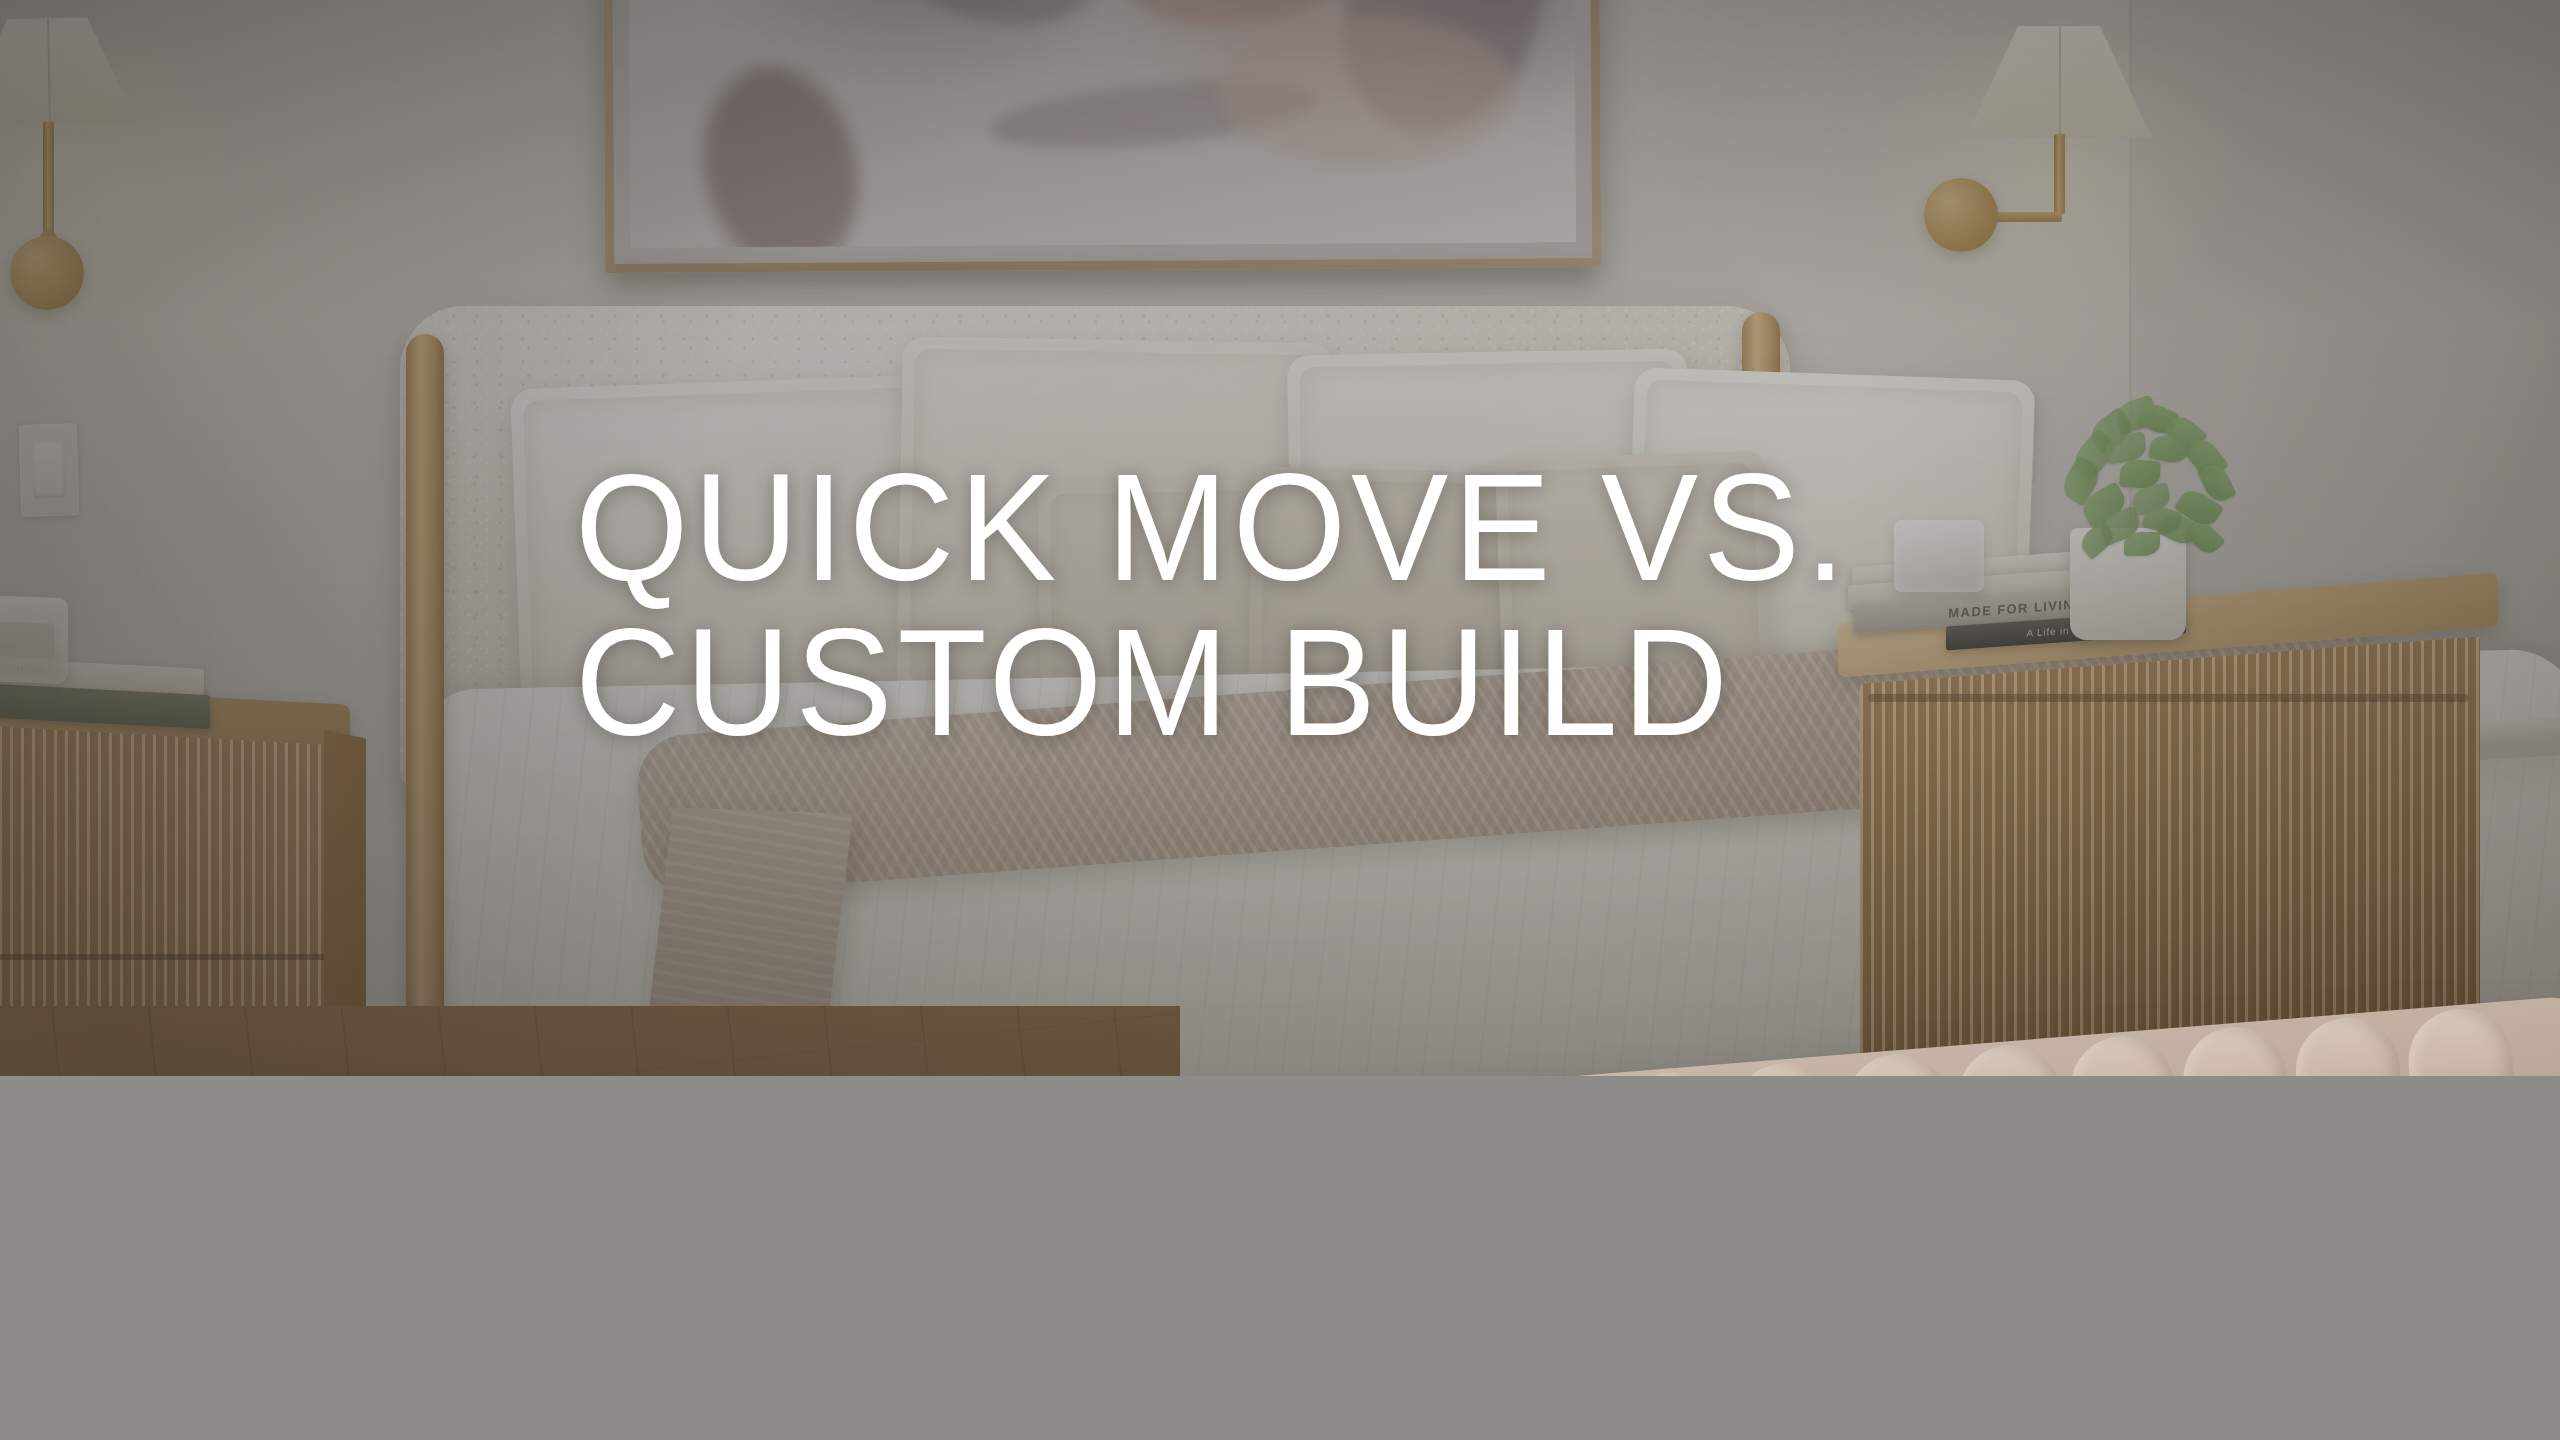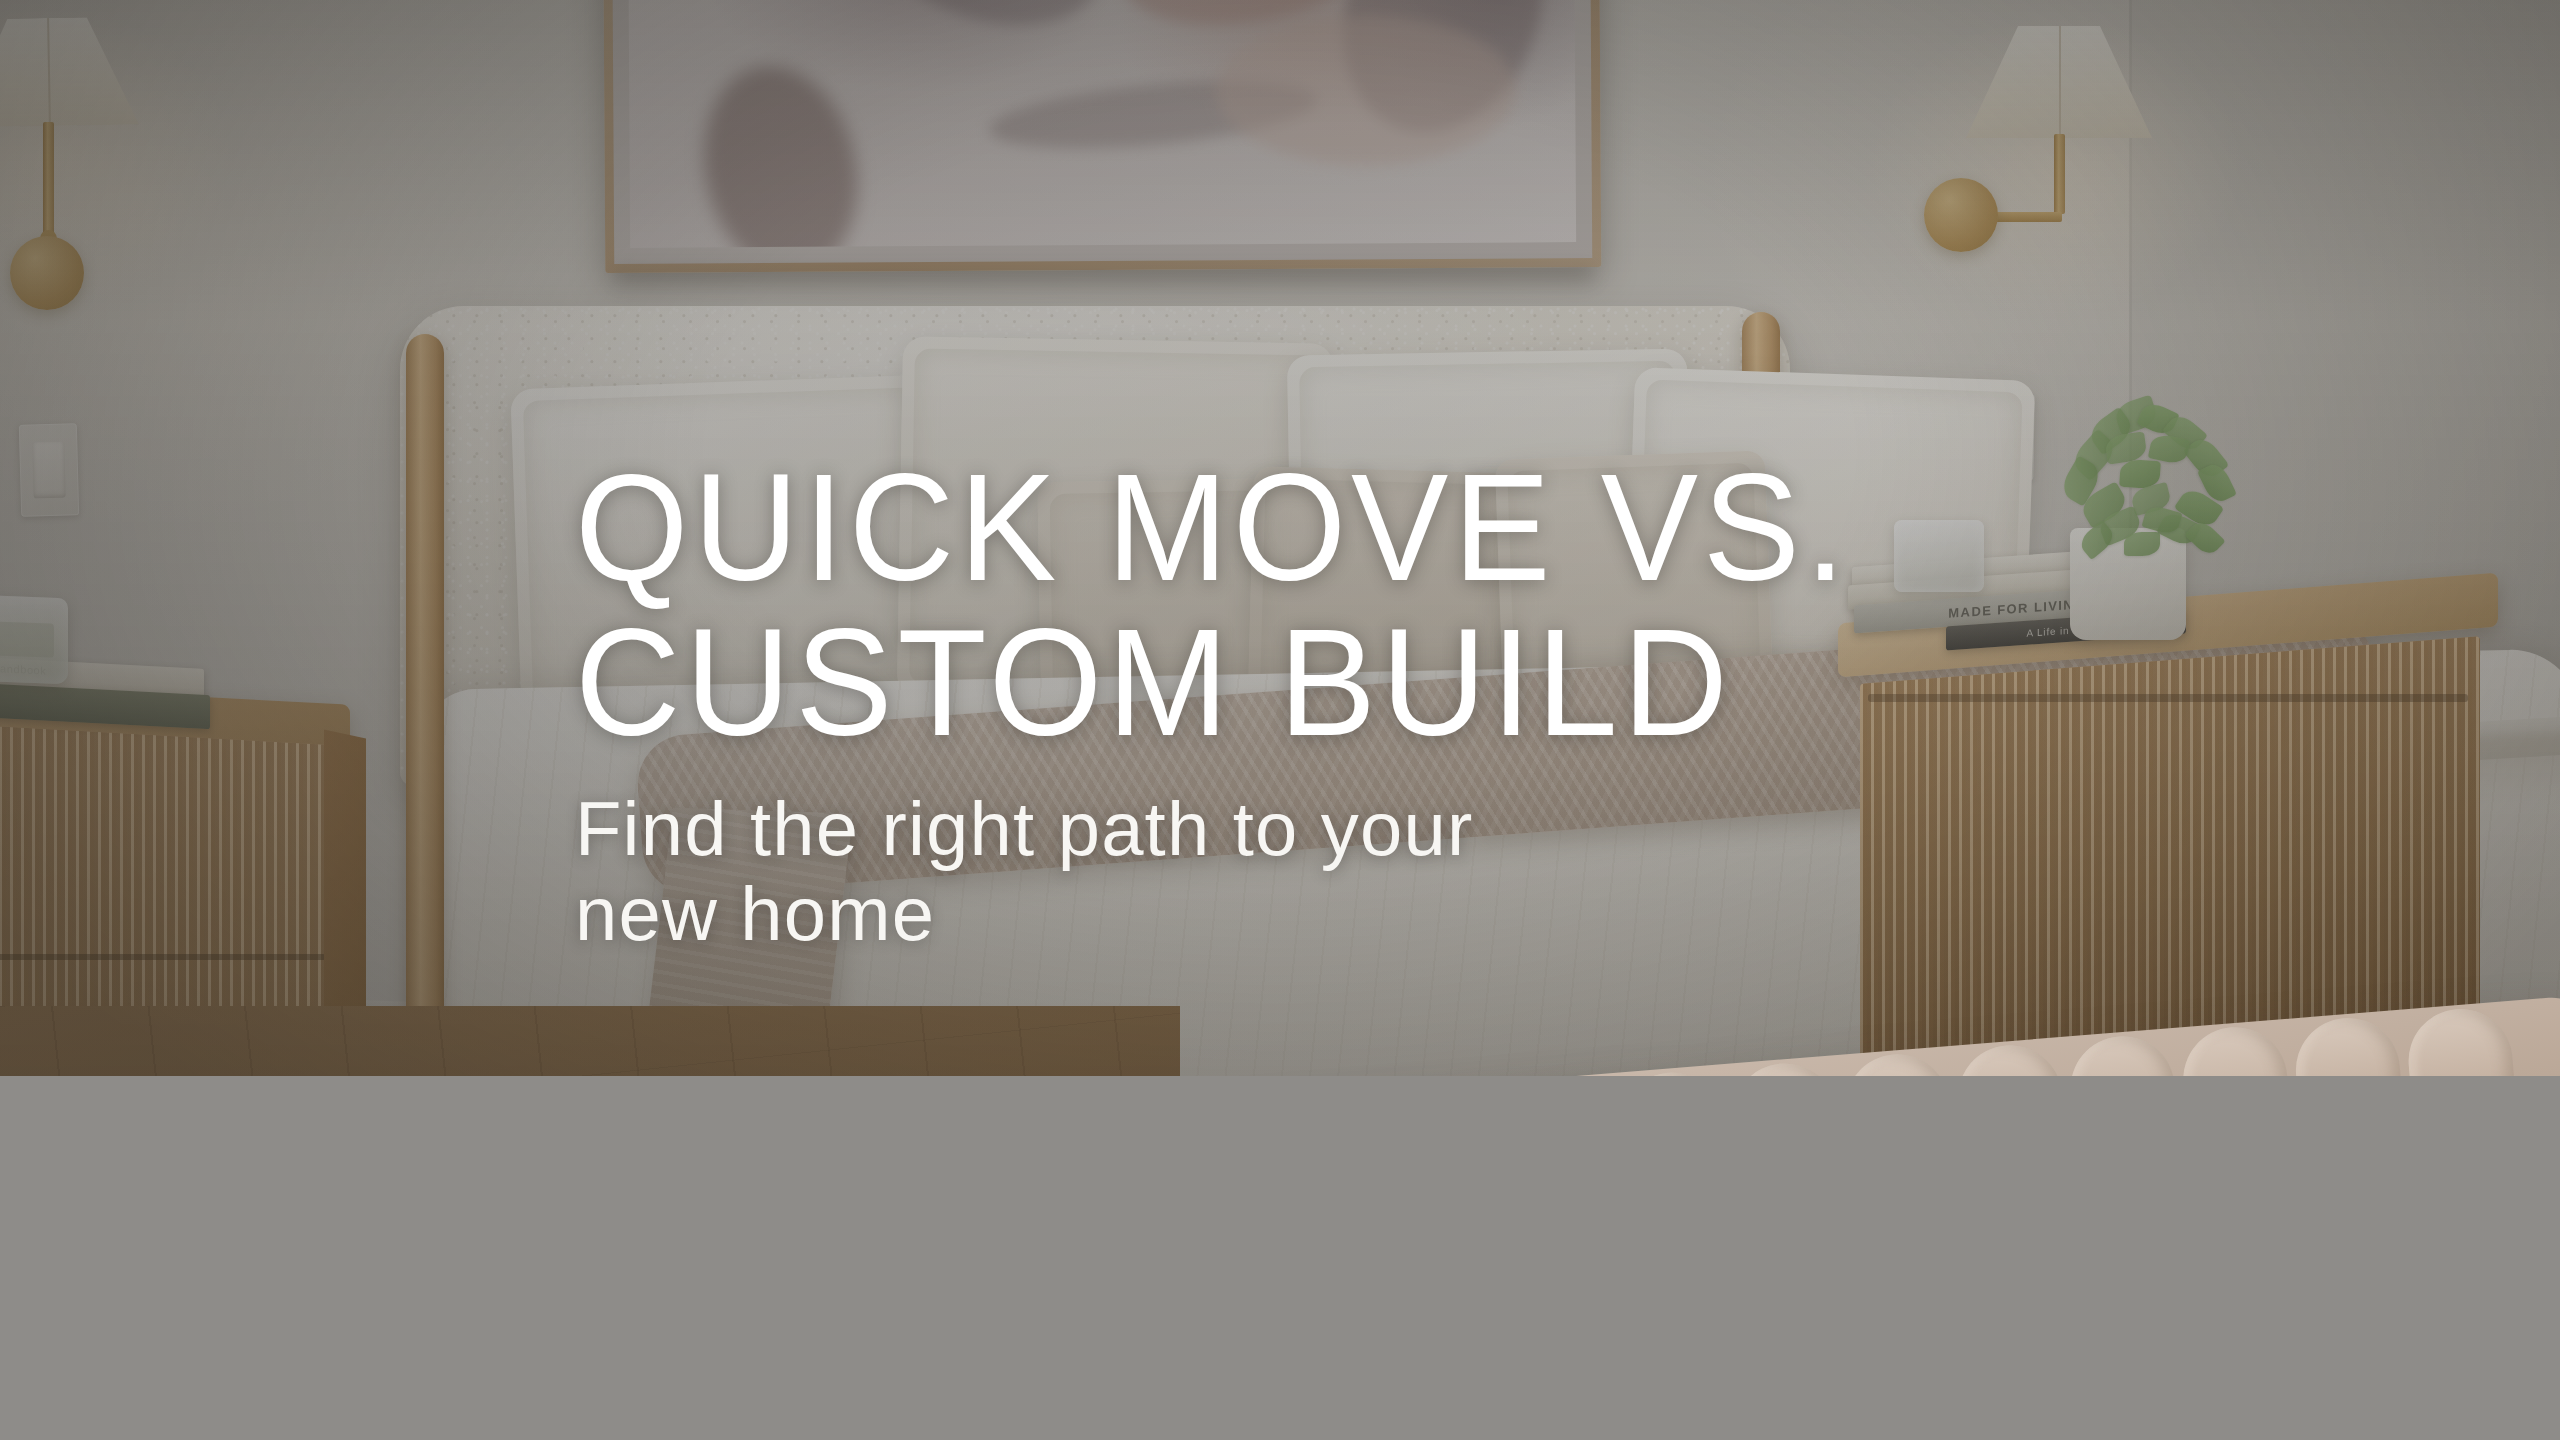--- a/index.html
+++ b/index.html
@@ -595,17 +595,15 @@
     <div class="rug-right"></div>
 
     <div class="grade"></div>
   </div>
 
   <div class="overlay-scrim"></div>
 
   <div class="text-block">
     <div class="headline">QUICK MOVE VS.
 CUSTOM BUILD</div>
-    <div class="subhead">Find the right path to your
-new home</div>
   </div>
 
 </div>
 
 </body></html>

